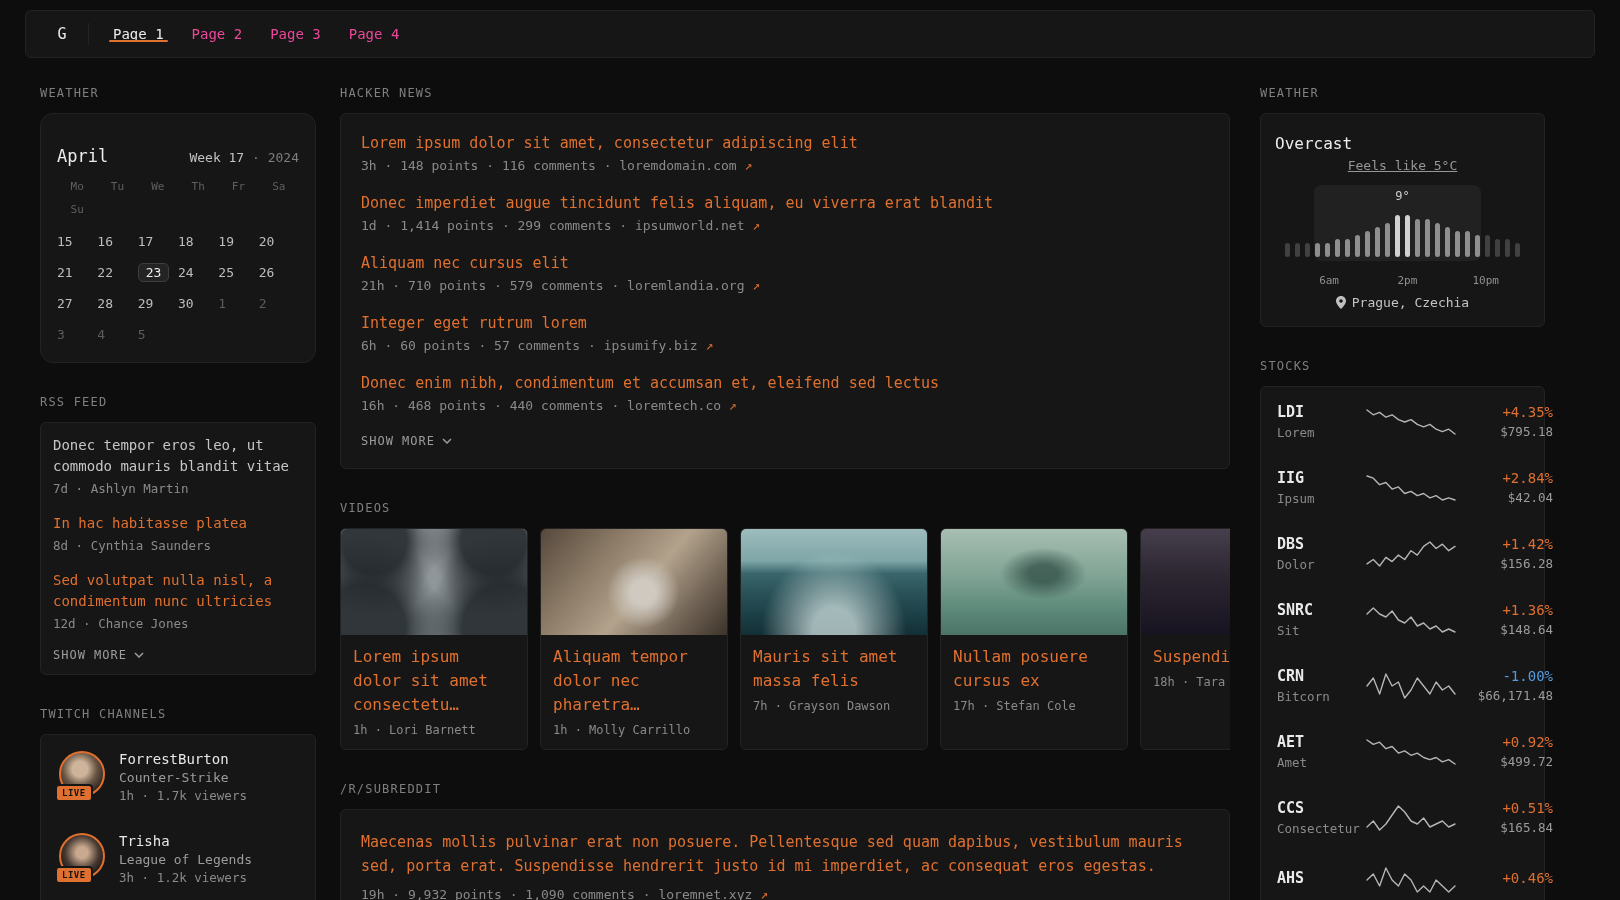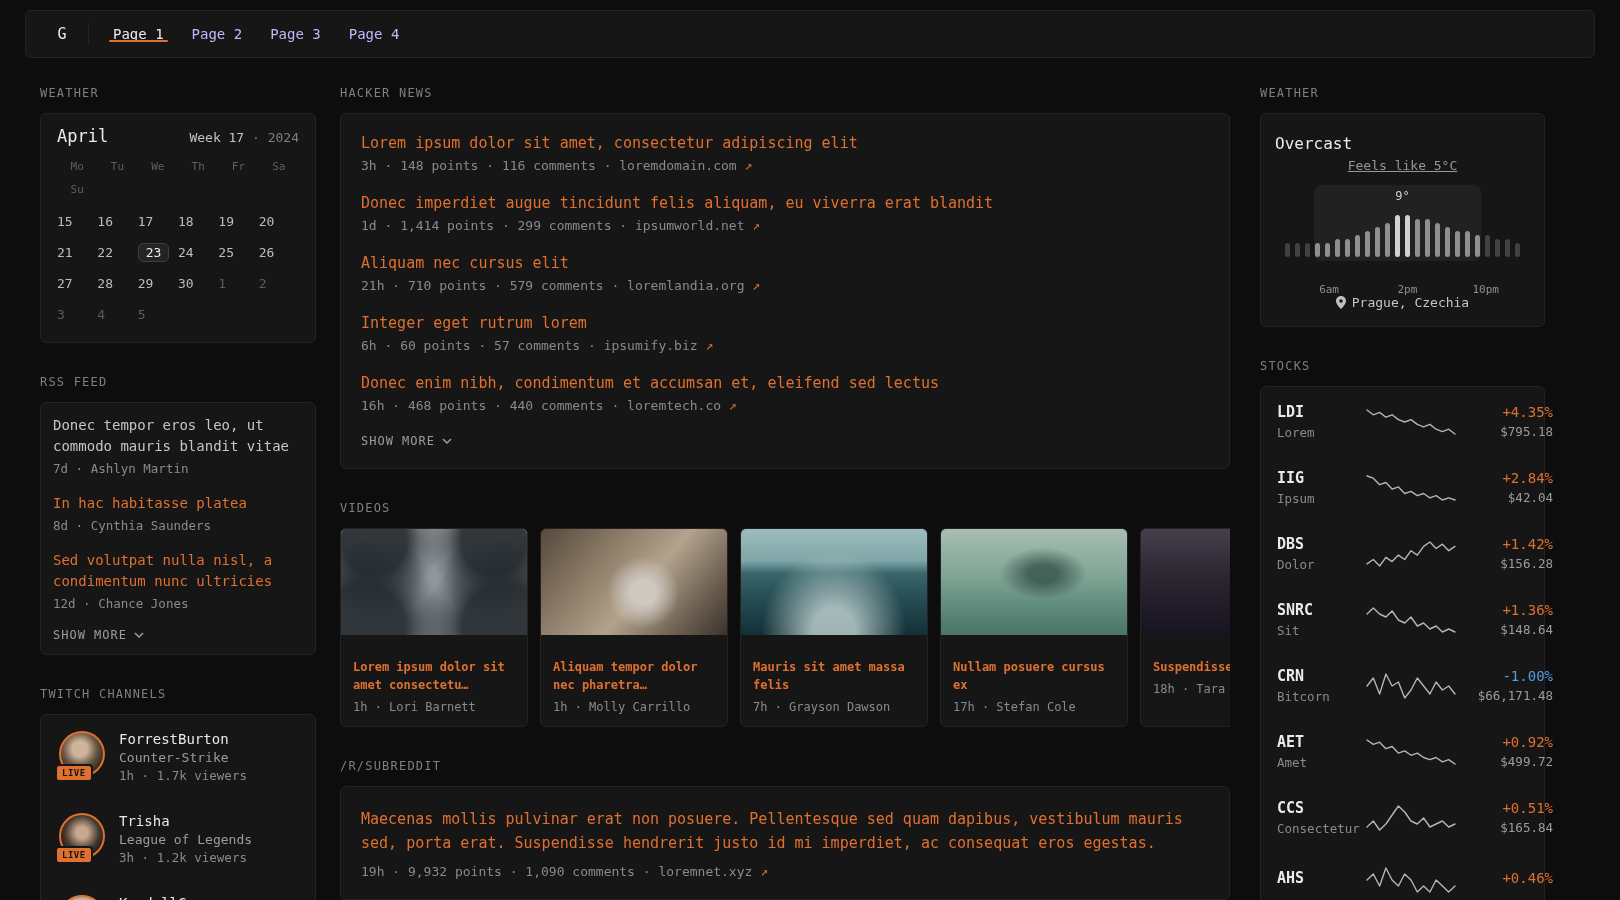--- a/index.html
+++ b/index.html
@@ -8,40 +8,40 @@
        font-family:"DejaVu Sans Mono","Liberation Mono",monospace;font-size:14px;}
 
   
   .topbar{margin:10px 25px 0;height:48px;background:var(--card,#161616);
           border:1px solid var(--border,#232323);border-radius:6px;
           display:flex;align-items:stretch;padding:0 10px;}
   .logo{width:52px;display:flex;align-items:center;justify-content:center;
         font-size:15px;color:#ececec;cursor:pointer;}
   .logo-sep{width:1px;background:var(--border,#232323);margin:12px 10px 12px 0;}
   .tabs{display:flex;align-items:center;}
-  .tab{display:flex;align-items:center;padding:0 14px;font-size:14px;color:#c4b5fd;
+  .tab{display:flex;align-items:center;padding:0 14px;font-size:14px;color:#ec4899;
        cursor:pointer;position:relative;}
   .tab.active{color:#ececec;}
   .tab.active::after{content:"";position:absolute;left:10px;right:10px;bottom:0;
        height:2px;background:var(--accent,#e0702f);border-radius:1px;}
 
   
   .main{display:flex;align-items:flex-start;padding:28px 0 0 40px;}
   .col-left{width:276px;margin-right:24px;flex:none;}
   .col-mid{width:890px;margin-right:30px;flex:none;}
   .col-right{width:285px;flex:none;}
   .section{margin-bottom:32px;}
   .section-title{font-size:12px;letter-spacing:1.2px;color:#7f7f7f;margin-bottom:13px;}
   .card{background:var(--card,#161616);border:1px solid var(--border,#232323);border-radius:6px;}
   .meta{font-size:12.5px;color:#8a8a8a;}
   .show-more{display:flex;align-items:center;gap:7px;font-size:12px;letter-spacing:1px;
              color:#9c9c9c;cursor:pointer;margin-top:16px;}
 
   
-  .cal-card{padding:12px 16px 12px;}
+  .cal-card{padding:32px 16px 12px;border-radius:13px;}
   .cal-head{display:flex;justify-content:space-between;align-items:baseline;margin-bottom:14px;}
   .cal-month{font-size:17px;color:#ececec;}
   .cal-week{font-size:13px;color:#c2c2c2;}
   .cal-week .dim{color:#7e7e7e;}
   .cal-row,.cal-grid{display:grid;grid-template-columns:repeat(6,1fr);}
   .cal-dh{font-size:11px;color:#5f5f5f;text-align:center;padding-bottom:10px;}
   .cal-date{height:31px;display:flex;align-items:center;justify-content:flex-start;
             font-size:13px;color:#bdbdbd;}
   .cal-date.muted{color:#5c5c5c;}
   .sel-box{background:#242424;border:1px solid #3e3e3e;border-radius:5px;
@@ -79,21 +79,21 @@
   .sub-card{padding:20px;}
   .sub-title{font-size:15px;line-height:1.6;color:var(--accent,#e0702f);
              margin-bottom:9px;cursor:pointer;}
 
   
   .videos-row{display:flex;gap:12px;overflow:hidden;}
   .video-card{width:188px;flex:none;background:var(--card,#161616);
               border:1px solid var(--border,#232323);border-radius:6px;
               overflow:hidden;cursor:pointer;}
   .thumb{height:106px;width:100%;}
-  .video-title{font-size:12px;line-height:1.5;color:var(--accent,#e0702f);padding:23px 12px 4px;font-weight:bold;}
+  .video-title{font-size:16px;line-height:1.5;color:var(--accent,#e0702f);padding:10px 12px 4px;}
   .video-meta{font-size:12px;color:#8a8a8a;padding:2px 12px 12px;}
   .thumb-buildings{background:
       radial-gradient(circle at 18% 12%,rgba(35,40,44,.92) 0 18%,transparent 42%),
       radial-gradient(circle at 82% 12%,rgba(35,40,44,.92) 0 18%,transparent 42%),
       radial-gradient(circle at 12% 92%,rgba(40,46,50,.95) 0 22%,transparent 48%),
       radial-gradient(circle at 88% 92%,rgba(40,46,50,.95) 0 22%,transparent 48%),
       linear-gradient(180deg,#dfe5e9,#bfc9ce);}
   .thumb-camera{background:
       radial-gradient(circle at 55% 60%,#cfc9c0 0 10%,transparent 30%),
       linear-gradient(130deg,#56483c 0%,#8a7a66 30%,#b3a38d 55%,#6e6052 80%,#3c332b 100%);}
@@ -112,21 +112,21 @@
   .w-chart{position:relative;height:64px;margin:0 10px;}
   .w-highlight{position:absolute;top:-8px;bottom:-4px;background:rgba(255,255,255,.05);
                border-radius:8px;}
   .w-bars{position:absolute;left:0;right:0;top:0;bottom:0;display:flex;
           align-items:flex-end;justify-content:space-between;}
   .w-bar{width:5px;border-radius:2.5px;background:#414141;}
   .w-bar.day{background:#8f8f8f;}
   .w-bar.peak{background:#d2d2d2;}
   .w-peak{position:absolute;top:-4px;transform:translateX(-50%);font-size:12px;color:#cfcfcf;}
   .w-times{position:relative;height:14px;margin:10px 10px 0;}
-  .w-time{position:absolute;top:16px;transform:translateX(-50%);font-size:11px;color:#8f8f8f;}
+  .w-time{position:absolute;top:7px;transform:translateX(-50%);font-size:11px;color:#8f8f8f;}
   .w-loc{display:flex;align-items:center;justify-content:center;gap:6px;
          margin-top:14px;font-size:13px;color:#c4c4c4;}
 
   
   .stocks-card{padding:16px 16px 2px;}
   .stock-row{display:flex;align-items:center;margin-bottom:29px;}
   .stock-left{width:88px;flex:none;}
   .stock-ticker{font-size:15px;font-weight:bold;color:#eaeaea;margin-bottom:4px;cursor:pointer;}
   .stock-name{font-size:12.5px;color:#8a8a8a;}
   .stock-spark{flex:1;display:flex;justify-content:center;align-items:center;}

